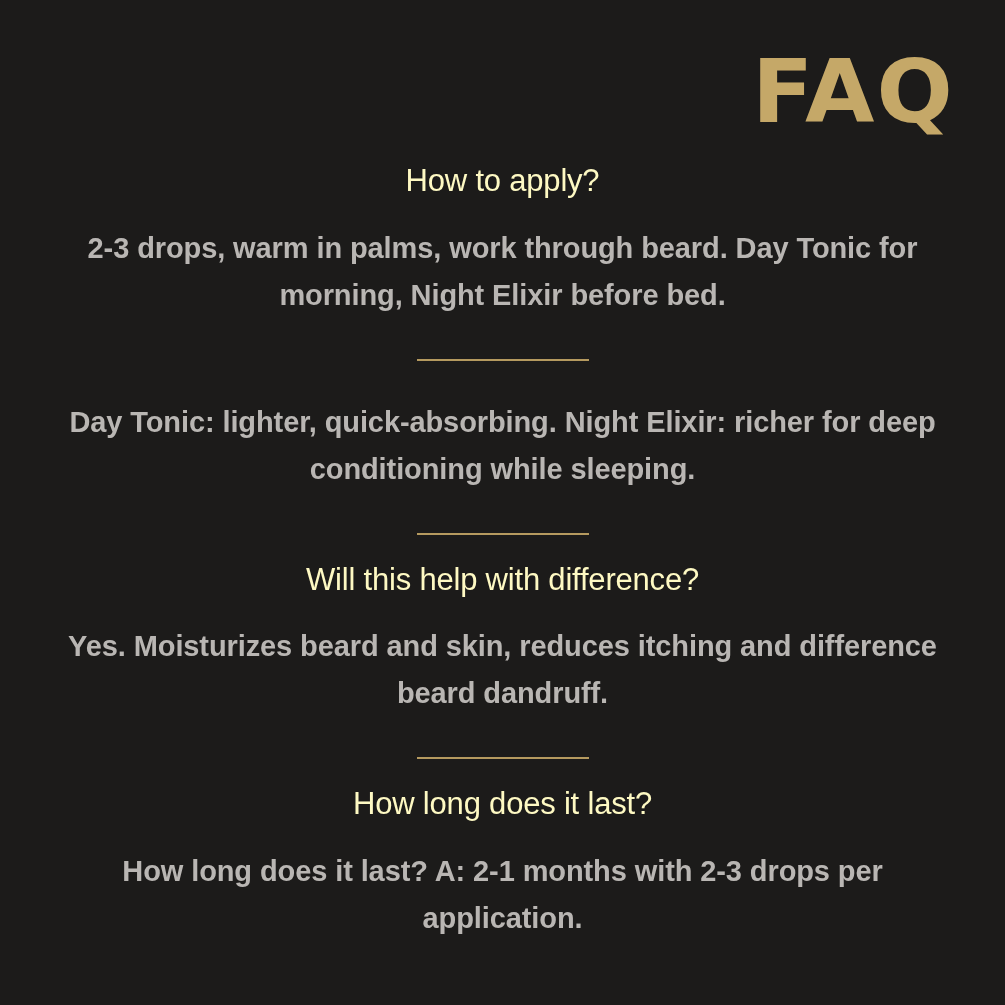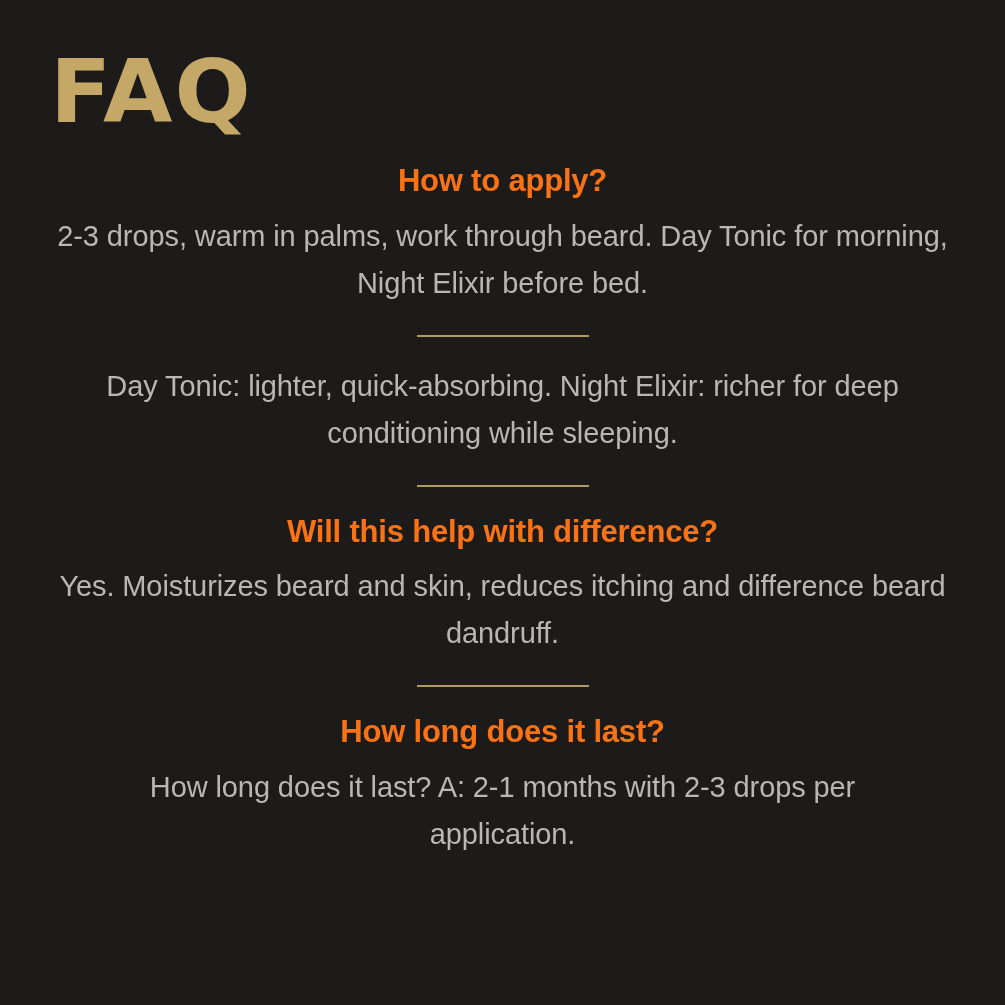--- a/index.html
+++ b/index.html
@@ -13,21 +13,21 @@
     font-family: "Liberation Sans", sans-serif;
     overflow: hidden;
   }
   .page {
     width: 1005px;
     height: 1005px;
     box-sizing: border-box;
     padding: 38px 52px 20px 52px;
     display: flex;
     flex-direction: column;
-    align-items: flex-start;
+    align-items: flex-end;
     background: #1c1b1a;
   }
   .faq-title {
     font-size: 88px;
     line-height: 1.0;
     font-weight: 700;
     letter-spacing: 2px;
     color: #c5a868;
     margin: 10px 0 26px 0;
     text-align: center;
@@ -41,34 +41,34 @@
     align-items: center;
   }
   .faq-item {
     width: 100%;
     display: flex;
     flex-direction: column;
     align-items: center;
   }
   .faq-q {
     font-size: 31px;
-    font-weight: 700;
-    color: #f97316;
+    font-weight: 400;
+    color: #fef9c3;
     text-align: center;
     line-height: 1.25;
     margin: 0 0 12px 0;
     letter-spacing: -0.2px;
   }
   .faq-a {
     font-size: 29px;
-    font-weight: 400;
+    font-weight: 700;
     color: #b9b6b3;
     text-align: center;
     line-height: 1.62;
-    margin: 0;
+    margin: 12px;
     max-width: 905px;
     letter-spacing: -0.1px;
   }
   .divider {
     width: 172px;
     height: 2px;
     background: #b59a5f;
     margin: 28px 0 26px 0;
     border: 0;
   }

